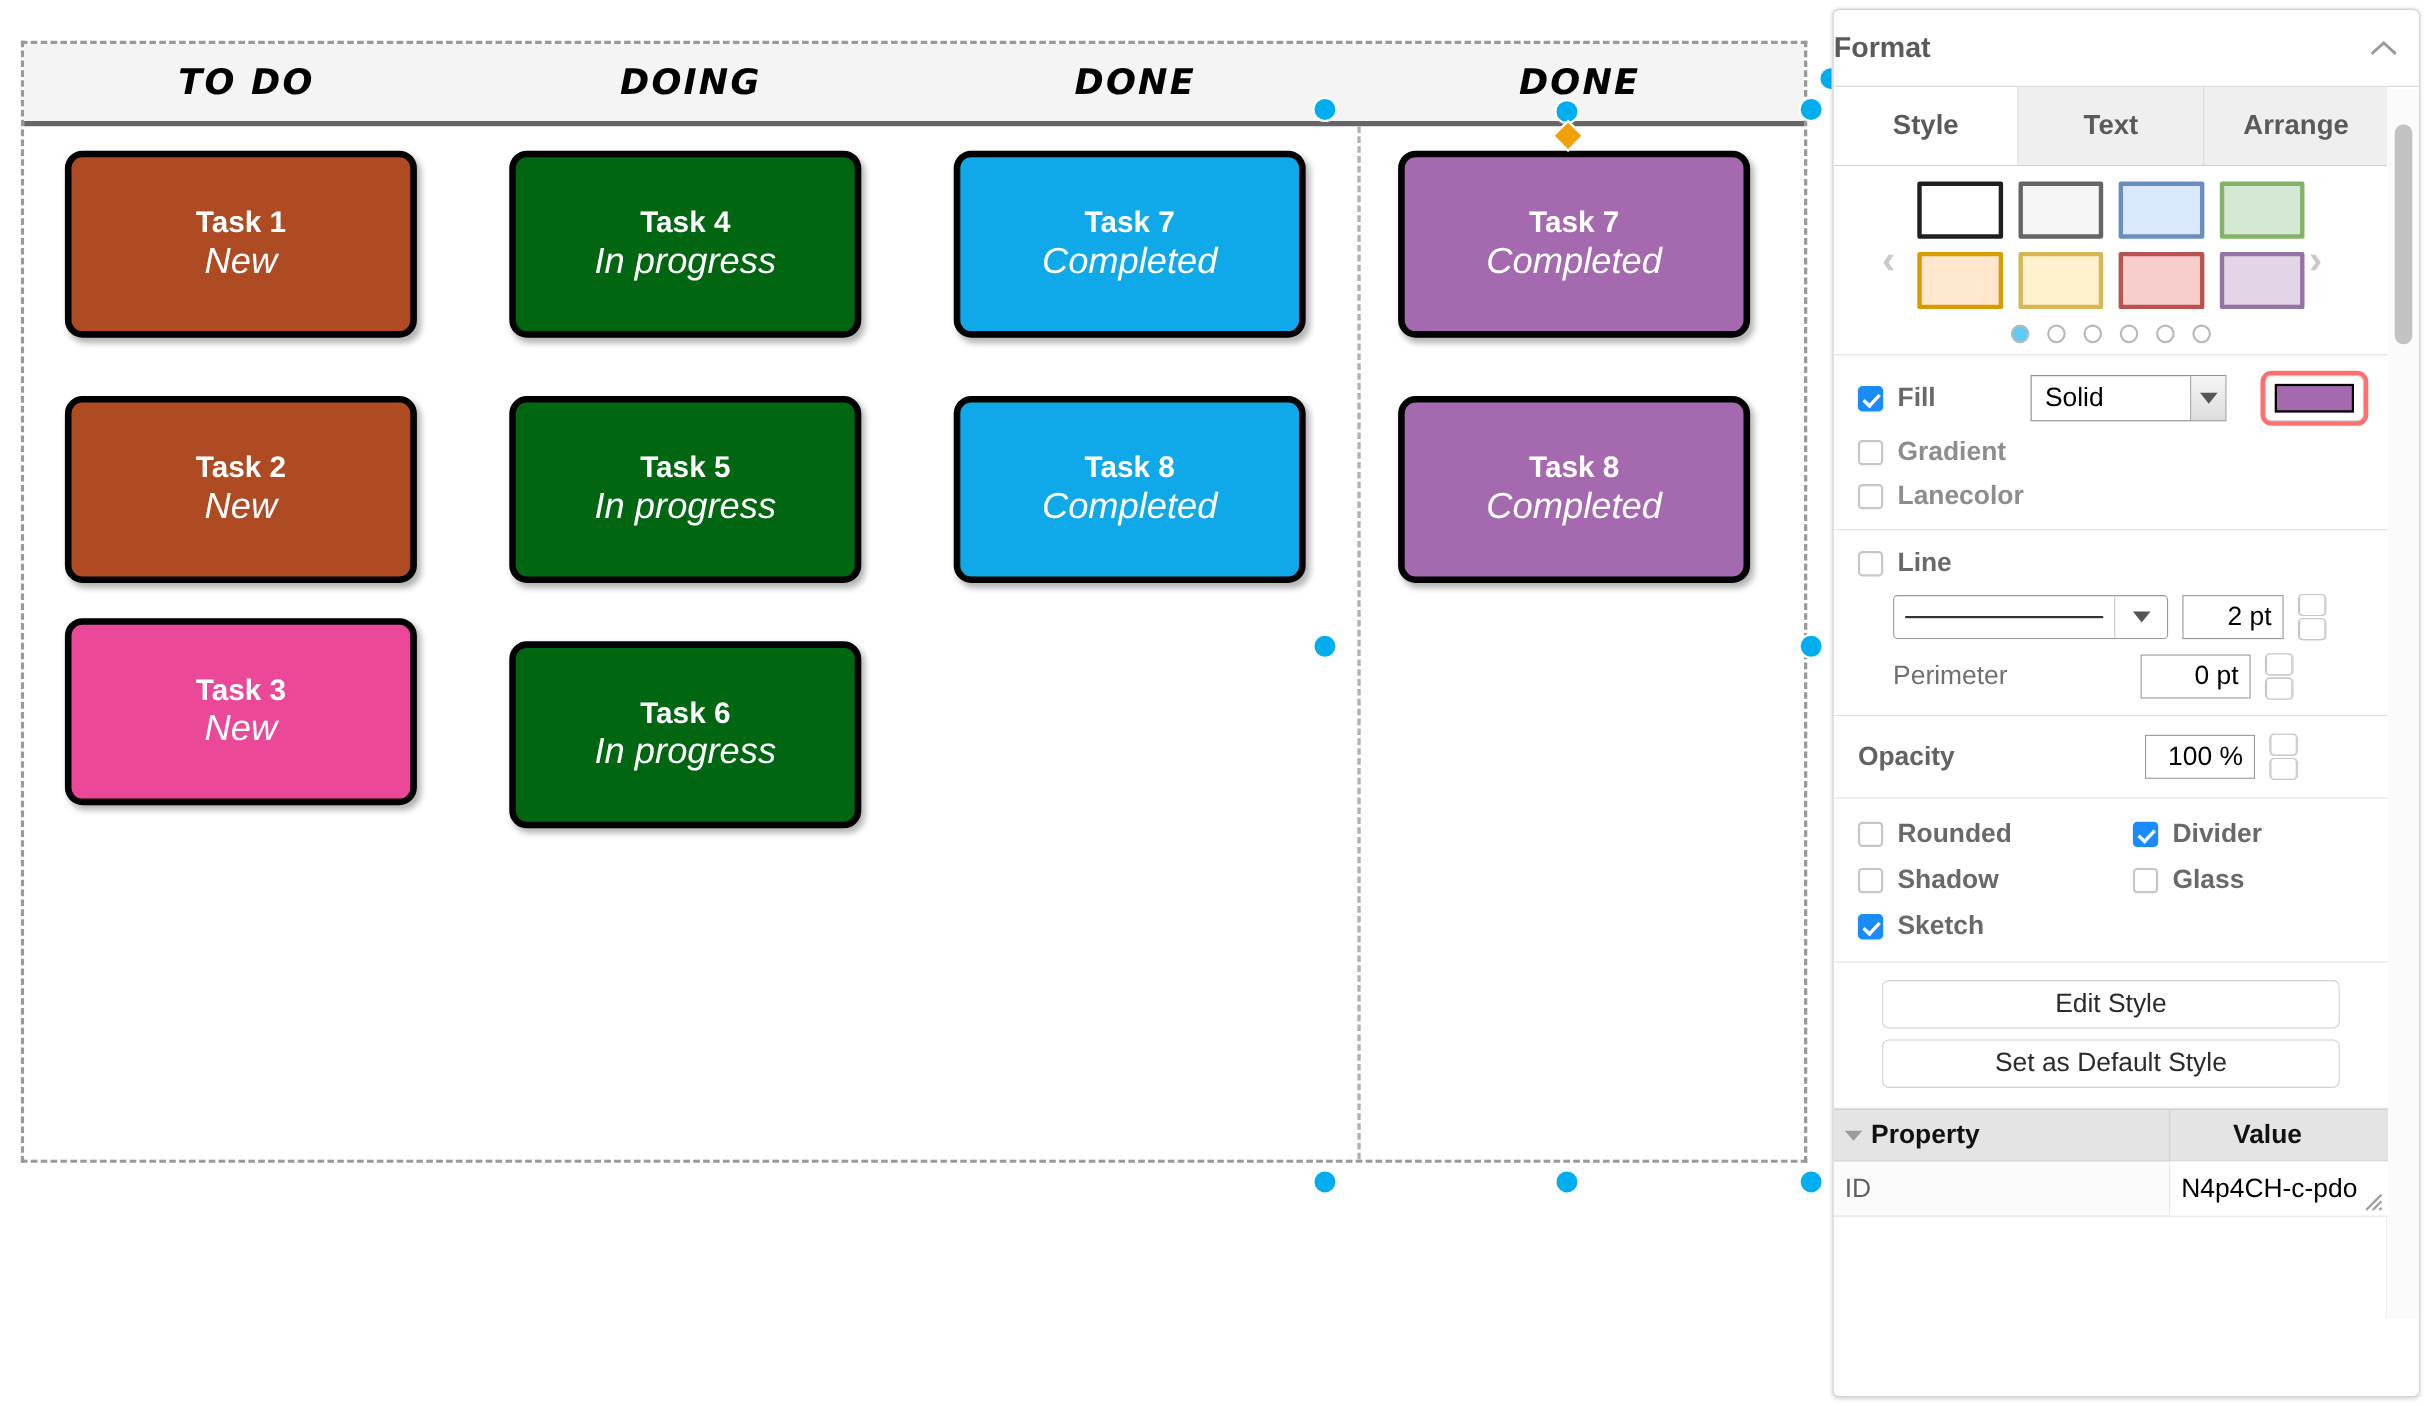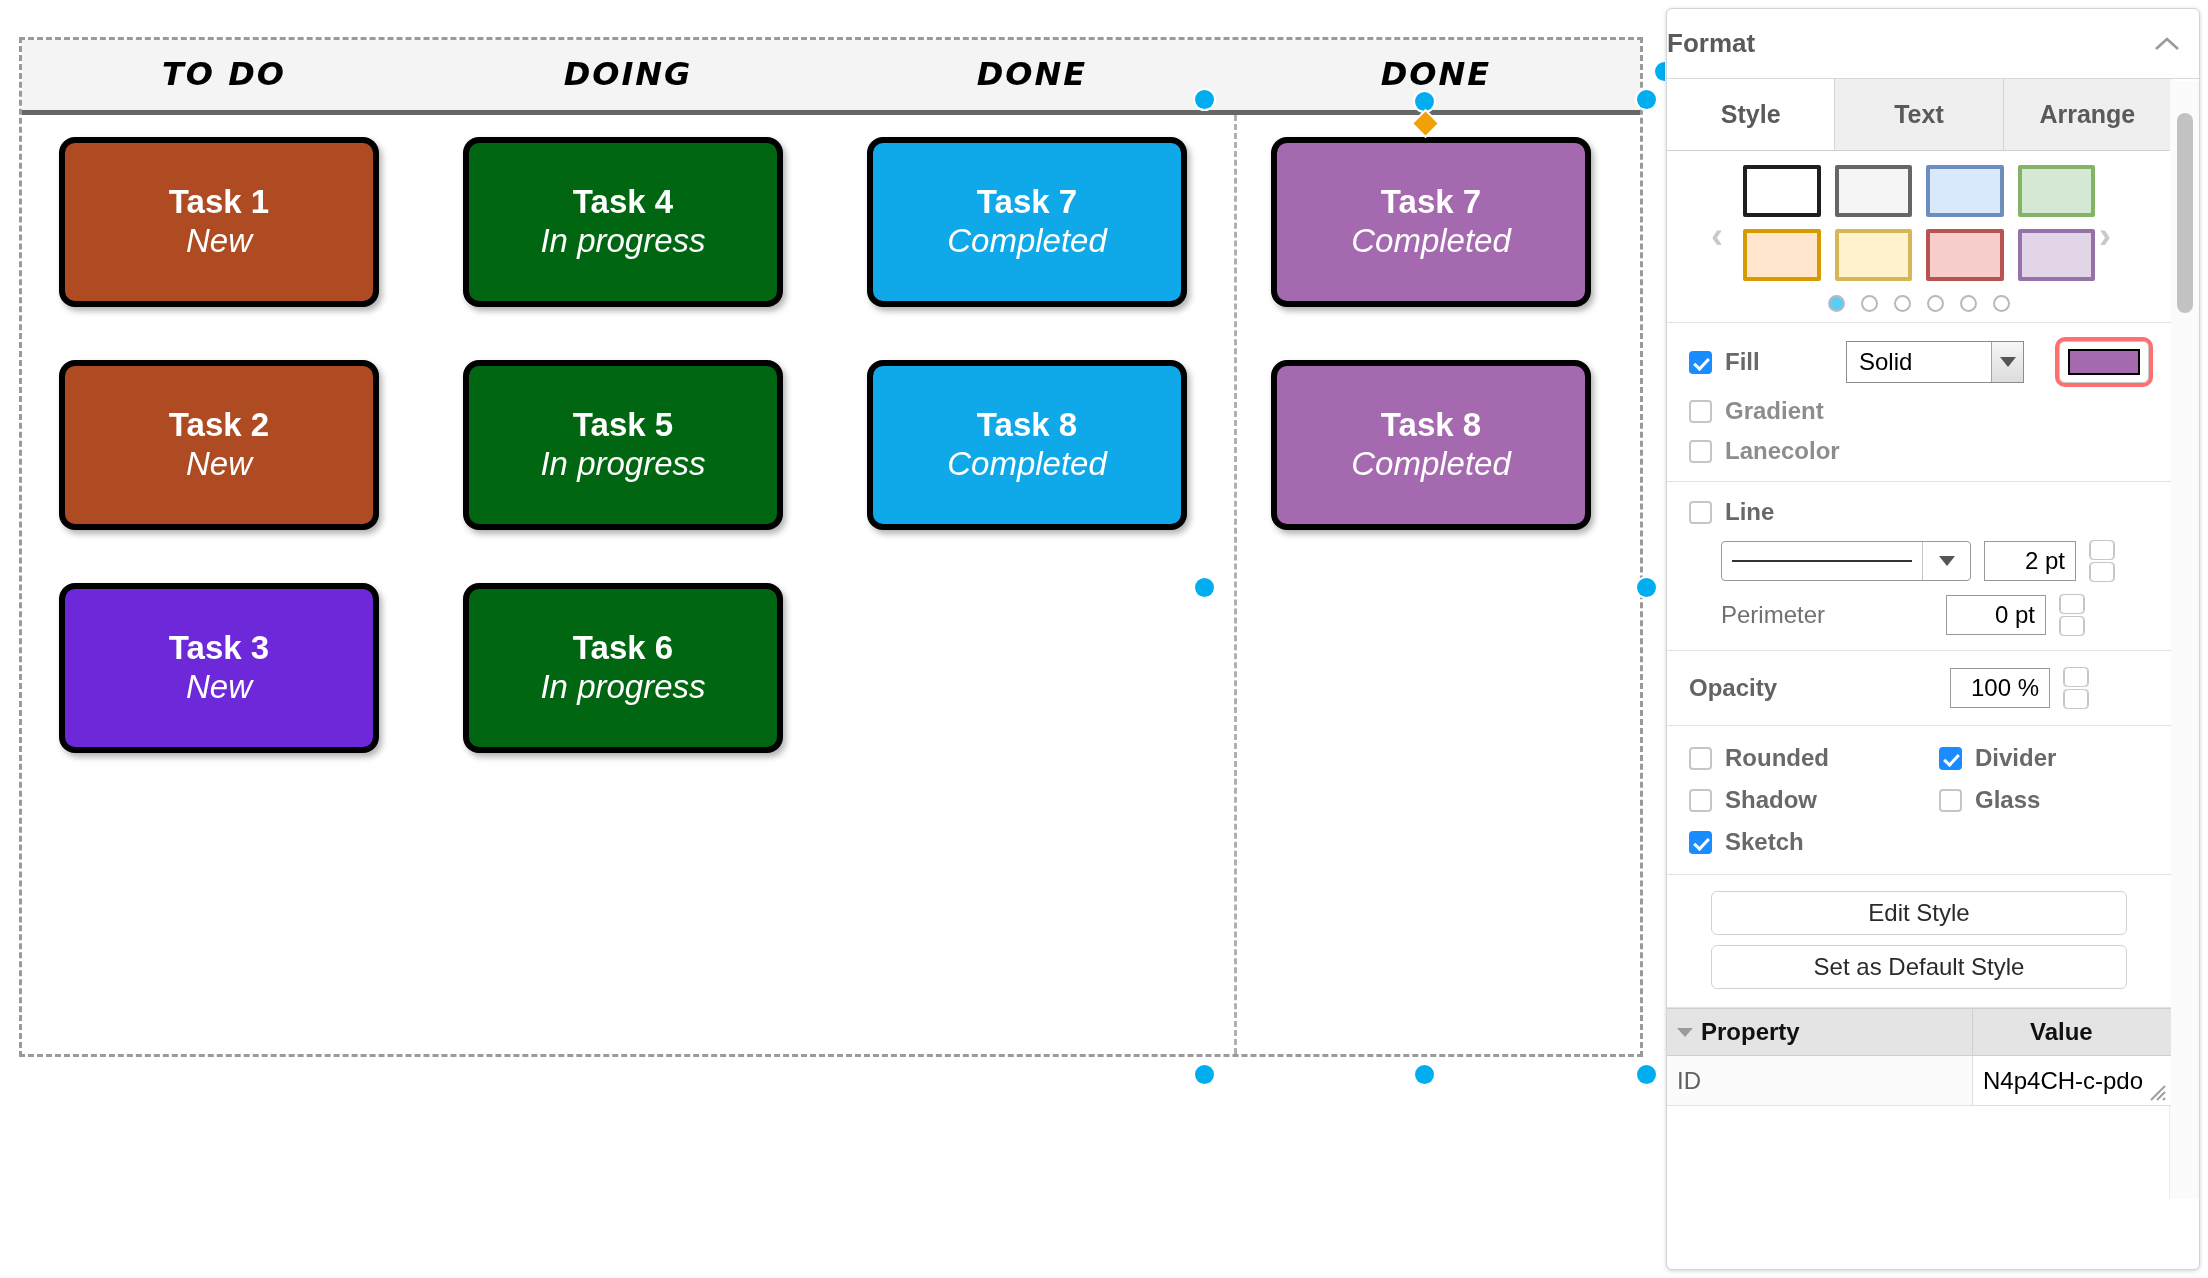--- a/index.html
+++ b/index.html
@@ -73,21 +73,21 @@
     border-radius: 16px;
     display: flex;
     flex-direction: column;
     align-items: center;
     justify-content: center;
     color: #ffffff;
     line-height: 1.18;
     box-shadow: 3px 4px 6px rgba(0,0,0,0.30);
   }
   .card .t-title {
-    font-size: 33px;
+    font-size: 27px;
     font-weight: bold;
   }
   .card .t-sub {
     font-size: 33px;
     font-style: italic;
     font-weight: normal;
   }
 
   
   .handle-circle {
@@ -442,21 +442,21 @@
     </div>
 
     <div class="card" style="left:37px;  top:97px;  background:#AE4B22;">
       <div class="t-title">Task 1</div>
       <div class="t-sub">New</div>
     </div>
     <div class="card" style="left:37px;  top:320px; background:#AE4B22;">
       <div class="t-title">Task 2</div>
       <div class="t-sub">New</div>
     </div>
-    <div class="card" style="left:37px;  top:543px; background:#6d28d9;">
+    <div class="card" style="left:37px;  top:522px; background:#ec4899;">
       <div class="t-title">Task 3</div>
       <div class="t-sub">New</div>
     </div>
 
     <div class="card" style="left:441px; top:97px;  background:#006611;">
       <div class="t-title">Task 4</div>
       <div class="t-sub">In progress</div>
     </div>
     <div class="card" style="left:441px; top:320px; background:#006611;">
       <div class="t-title">Task 5</div>

